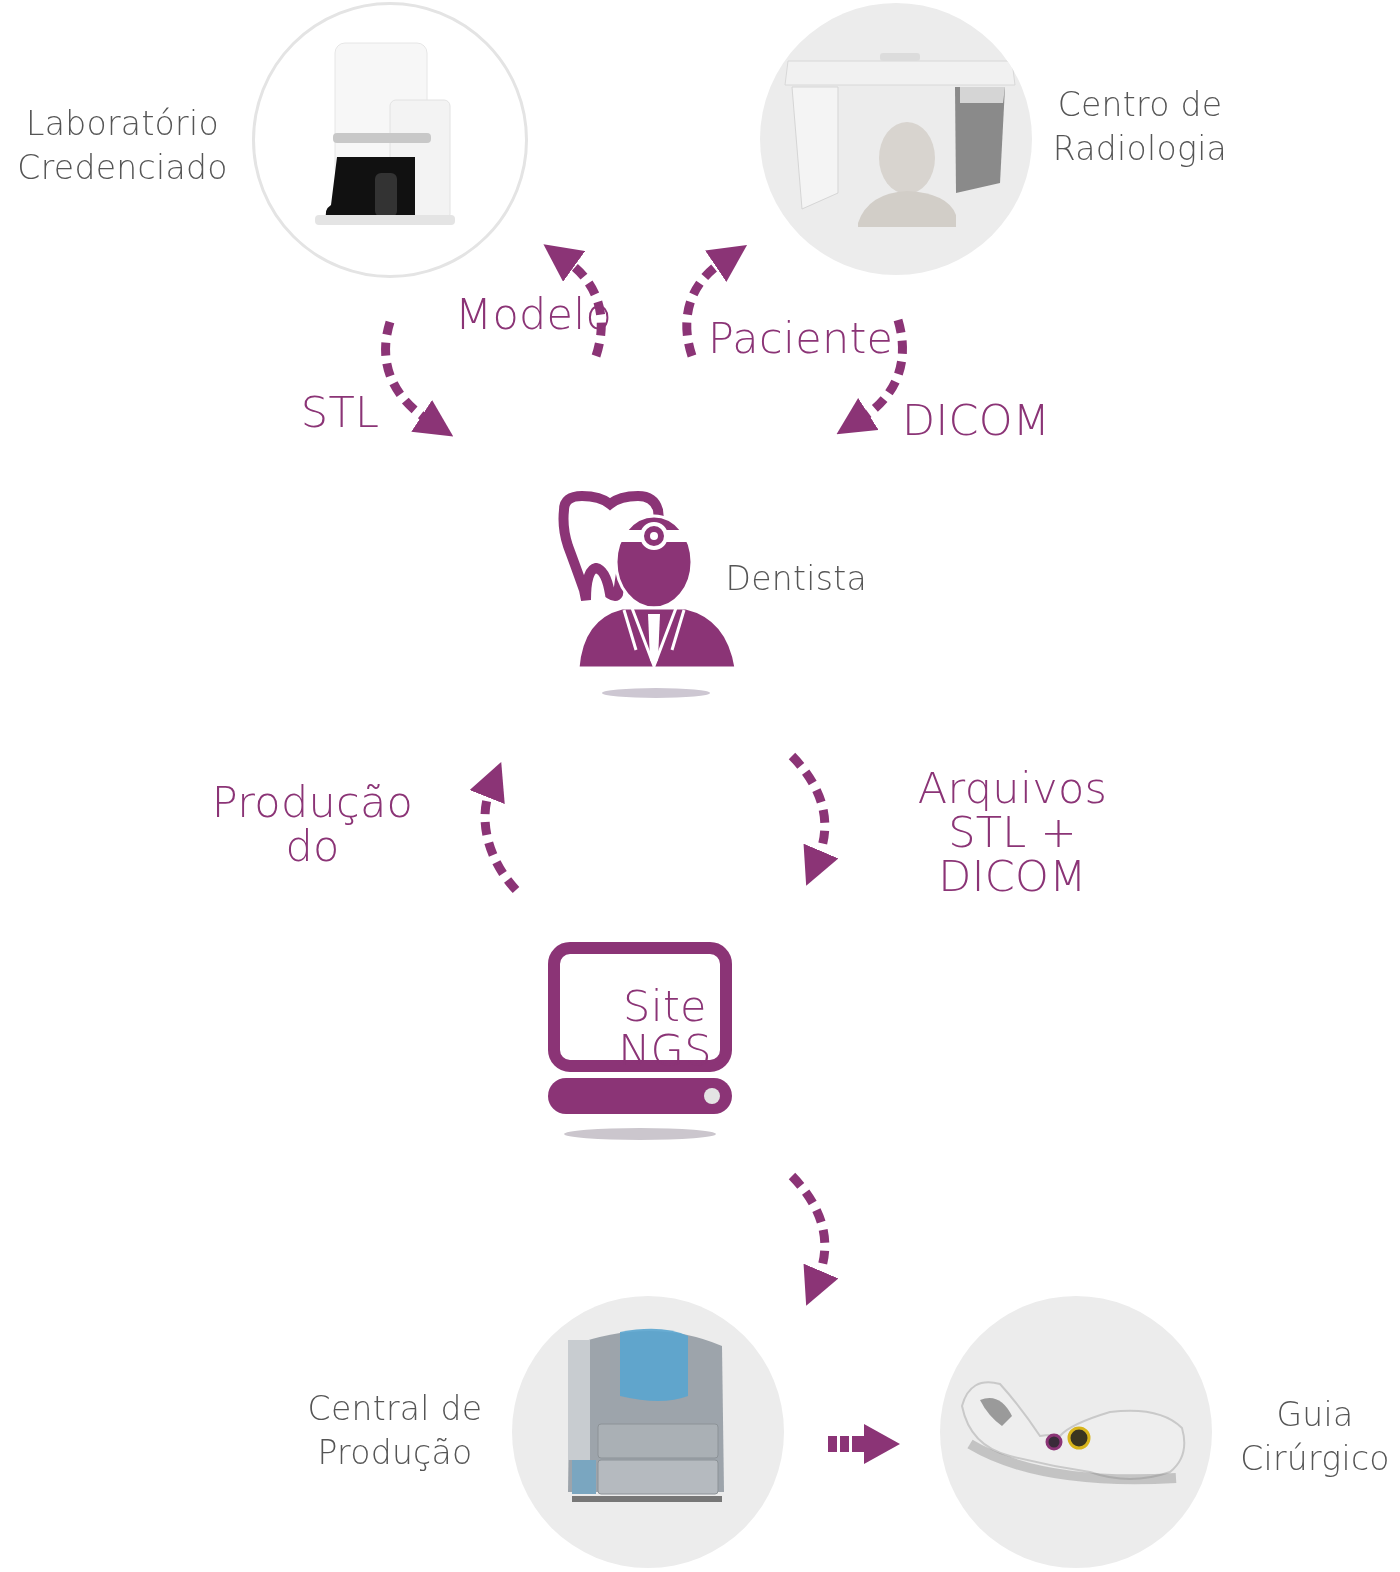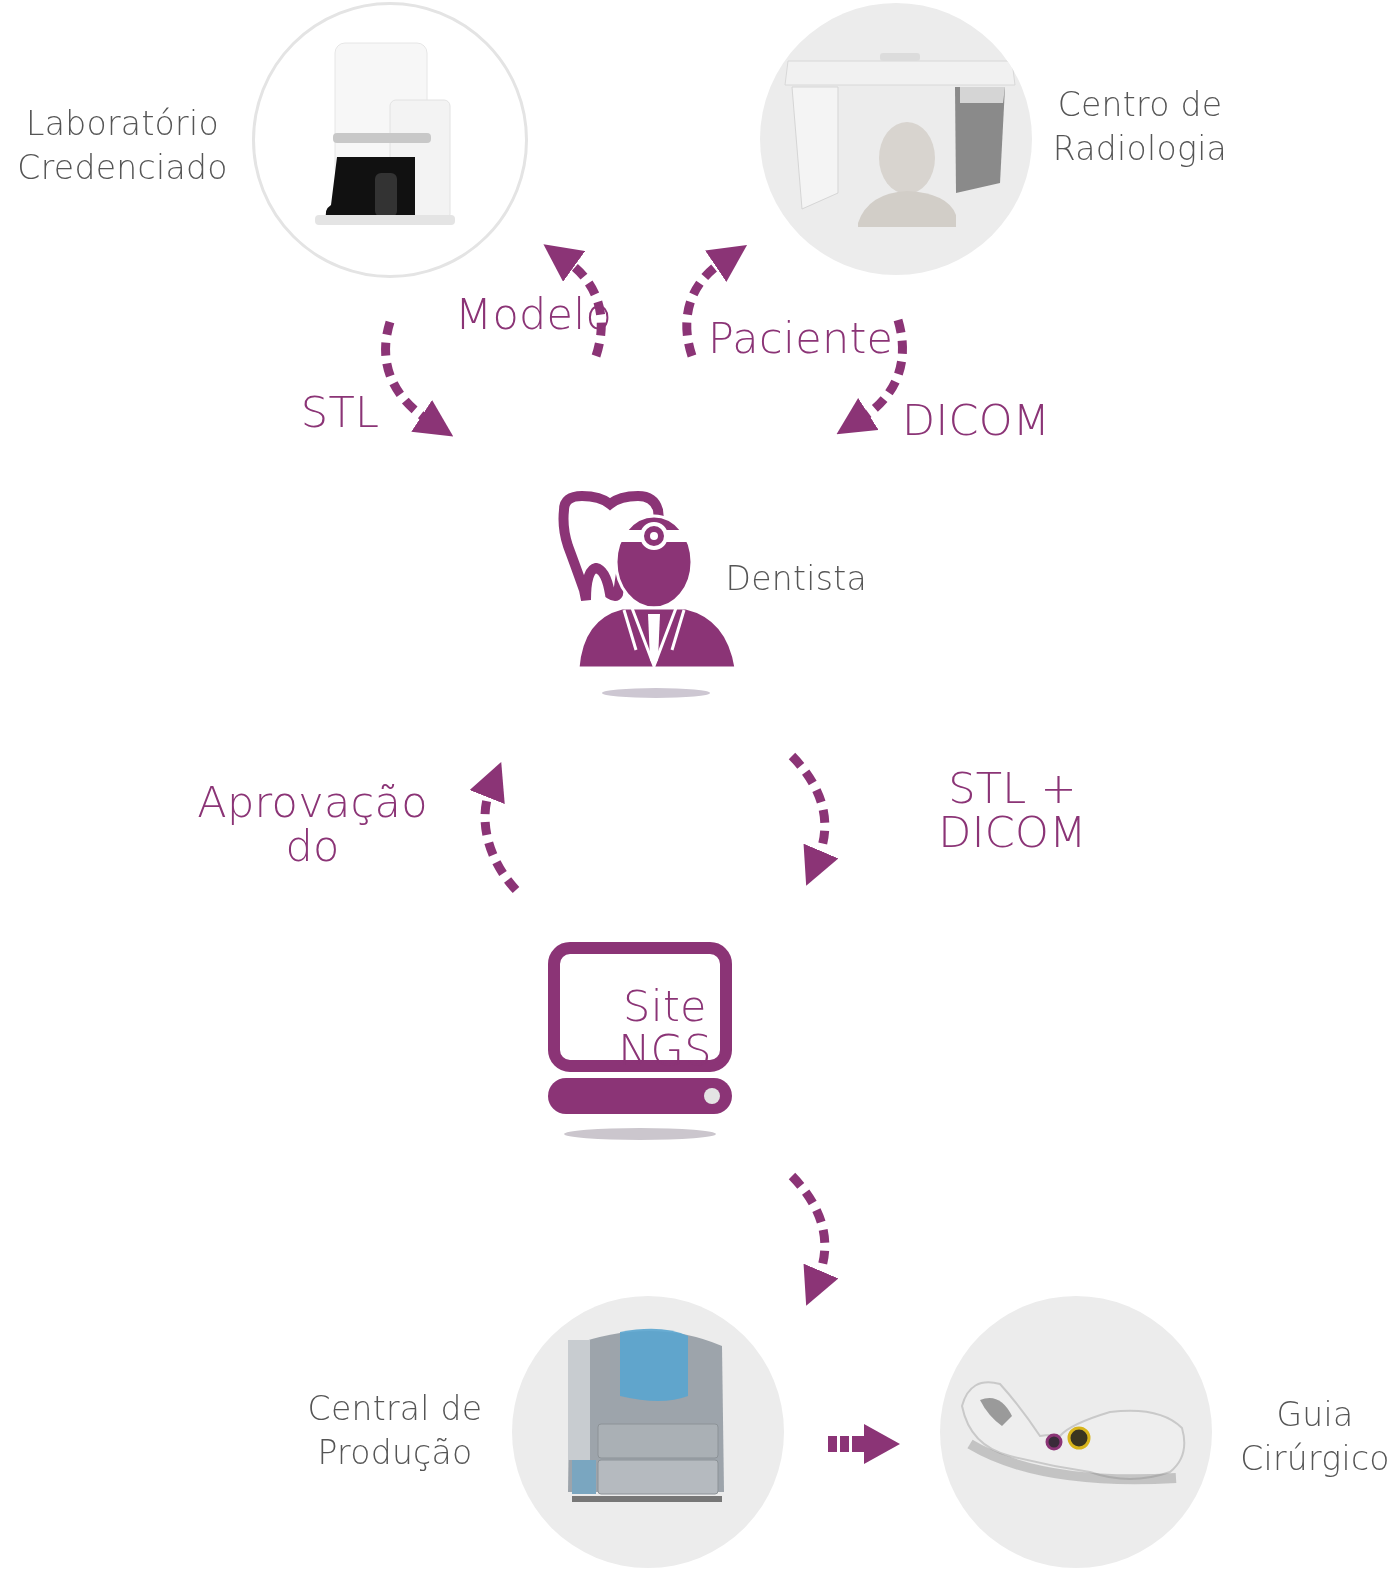--- a/index.html
+++ b/index.html
@@ -91,23 +91,24 @@
   <path d="M28,178 Q32,128 72,118 L136,118 Q178,128 186,178 z" fill="#8b3476" stroke="#fff" stroke-width="3"></path>
   <path d="M82,118 L104,176 L126,118" fill="none" stroke="#fff" stroke-width="3"></path>
   <path d="M98,124 L110,124 L108,170 L104,176 L100,170 z" fill="#fff"></path>
   <path d="M74,120 L86,160" stroke="#fff" stroke-width="3"></path>
   <path d="M134,120 L122,160" stroke="#fff" stroke-width="3"></path>
   <ellipse cx="106" cy="203" rx="54" ry="5" fill="#cdc7d2"></ellipse>
 </svg>
 <div class="abs label-gray" style="left:722px;top:557px;width:145px;text-align:right;">Dentista</div>
 
 <div class="abs label-purple" style="left:180px;top:780px;width:265px;">
-  <div>Aprovação do</div>
+  <div>Produção do</div>
 </div>
 <div class="abs label-purple" style="left:890px;top:766px;width:245px;">
+  <div>Arquivos</div>
   <div>STL + DICOM</div>
 </div>
 
 <div class="abs" style="left:548px;top:942px;width:184px;height:212px;">
   <svg width="184" height="212">
     <rect x="6" y="6" width="172" height="118" rx="16" fill="#fff" stroke="#8b3476" stroke-width="12"></rect>
     <rect x="0" y="136" width="184" height="36" rx="18" fill="#8b3476"></rect>
     <circle cx="164" cy="154" r="8" fill="#e4e4e4"></circle>
     <ellipse cx="92" cy="192" rx="76" ry="6" fill="#cbc6cd"></ellipse>
   </svg>

